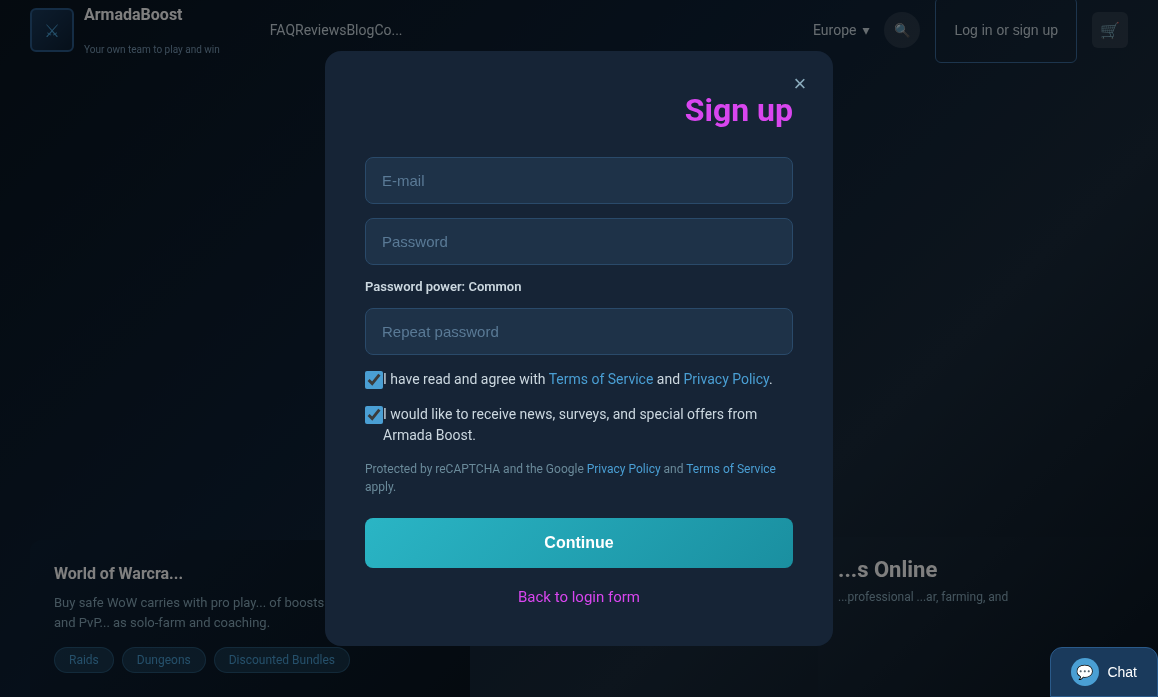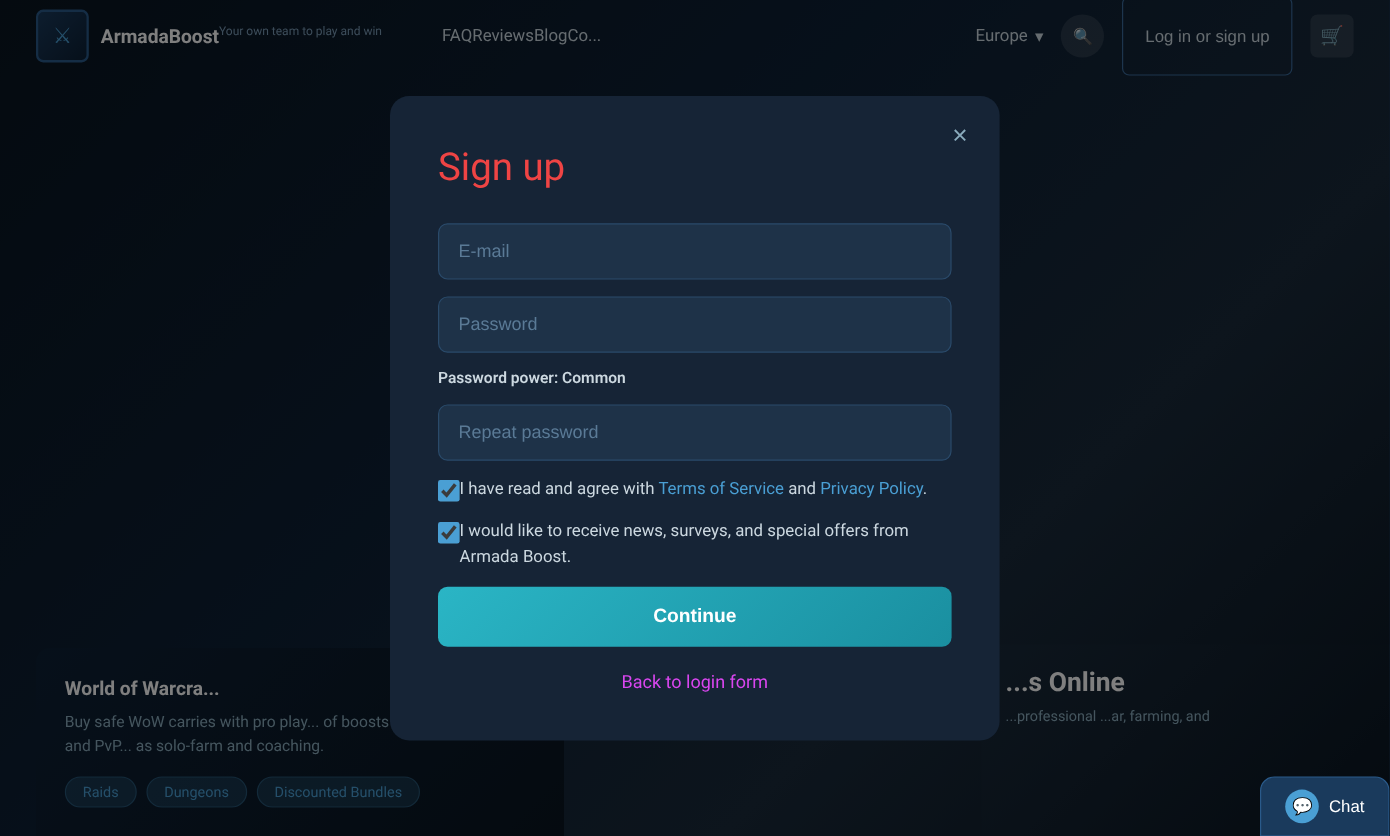--- a/index.html
+++ b/index.html
@@ -55,21 +55,22 @@
       border-radius: 6px;
       display: flex;
       align-items: center;
       justify-content: center;
       font-size: 18px;
       color: #4a9fd4;
     }
 
     .logo-text {
       display: flex;
-      flex-direction: row;
+      flex-direction: column;
+      gap: 20px;
     }
 
     .logo-name {
       font-size: 16px;
       font-weight: 700;
       color: #fff;
     }
 
     .logo-tagline {
       font-size: 10px;
@@ -258,23 +259,23 @@
       font-size: 22px;
       cursor: pointer;
       display: flex;
       align-items: center;
       justify-content: center;
       line-height: 1;
     }
 
     .modal-title {
       font-size: 32px;
-      font-weight: 400;
-      color: #ef4444;
-      text-align: left;
+      font-weight: 700;
+      color: #d946ef;
+      text-align: right;
       margin-bottom: 28px;
     }
 
     .form-group {
       margin-bottom: 14px;
     }
 
     .form-input {
       width: 100%;
       background: #1e3248;
@@ -473,20 +474,23 @@
       <label class="checkbox-label" for="tos-check">
         <span>I have read and agree with </span><a href="#">Terms of Service</a><span> and </span><a href="#">Privacy Policy</a><span>.</span>
       </label>
     </div>
 
     <div class="checkbox-group">
       <input type="checkbox" id="newsletter-check" checked="" style="">
       <label class="checkbox-label" for="newsletter-check">I would like to receive news, surveys, and special offers from Armada Boost.</label>
     </div>
 
+    <p class="recaptcha-text">
+      <span>Protected by reCAPTCHA and the Google </span><a href="#">Privacy Policy</a><span> and </span><a href="#">Terms of Service</a><span> apply.</span>
+    </p>
 
     <button class="continue-btn">Continue</button>
 
     <a href="#" class="back-to-login">Back to login form</a>
   </div>
 </div>
 
 <button class="chat-btn">
   <div class="chat-icon-circle">💬</div>
   <span>Chat</span>

